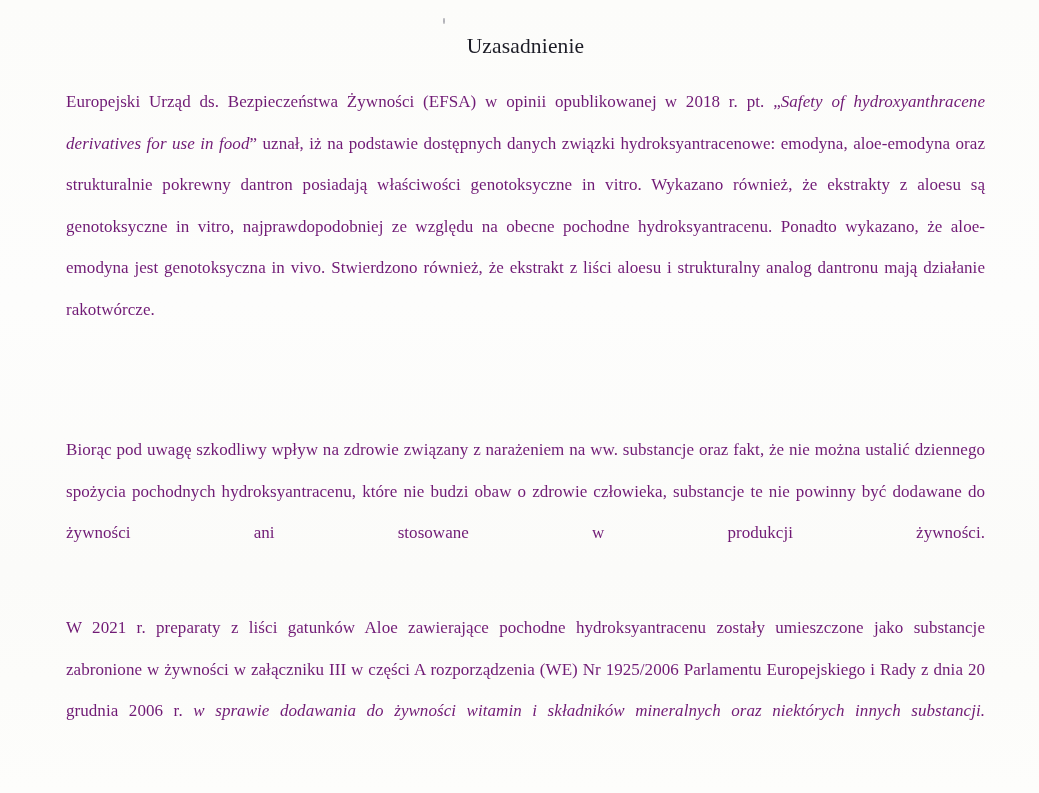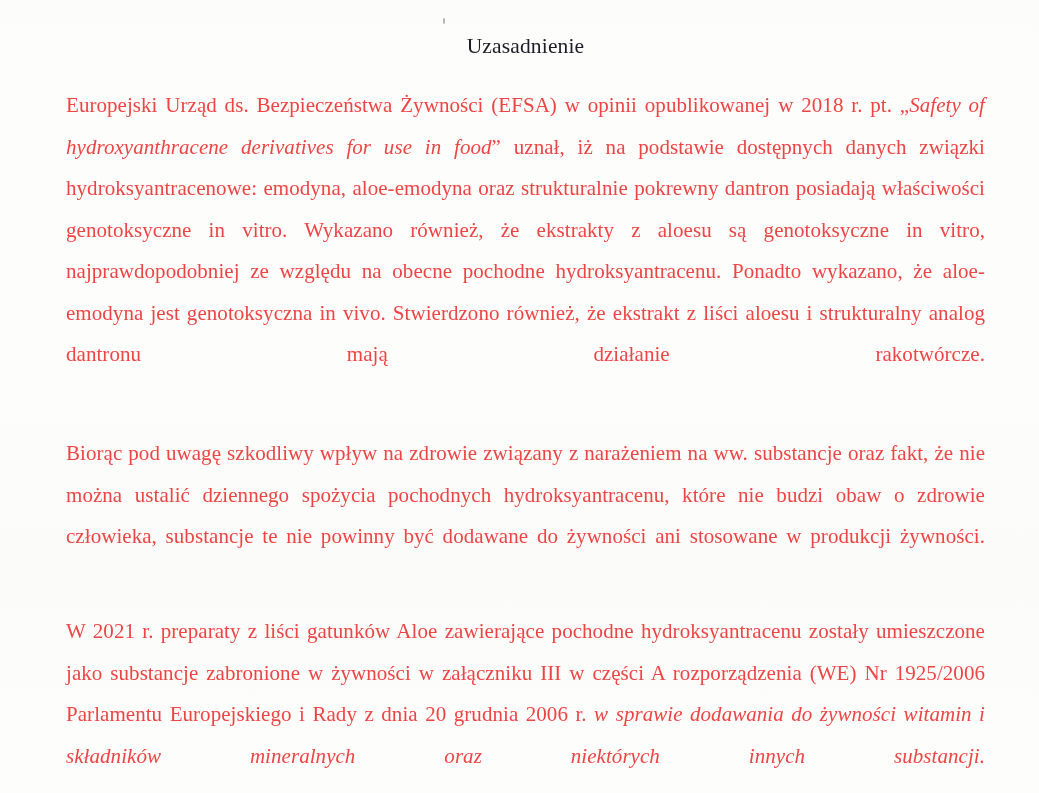--- a/index.html
+++ b/index.html
@@ -57,25 +57,25 @@
     background: #9a9aa2;
     border-radius: 40%;
     opacity: .75;
   }
 
   
   .para {
     position: absolute;
     left: 0;
     width: 919px;
-    font-size: 21px;
+    font-size: 17px;
     line-height: 41.5px;
     text-align: justify;
     text-justify: inter-word;
-    color: #ef4444;
+    color: #701a75;
     letter-spacing: 0.05px;
     word-spacing: 0.3px;
   }
   
   .para::after {
     content: "";
     display: inline-block;
     width: 100%;
   }
 

